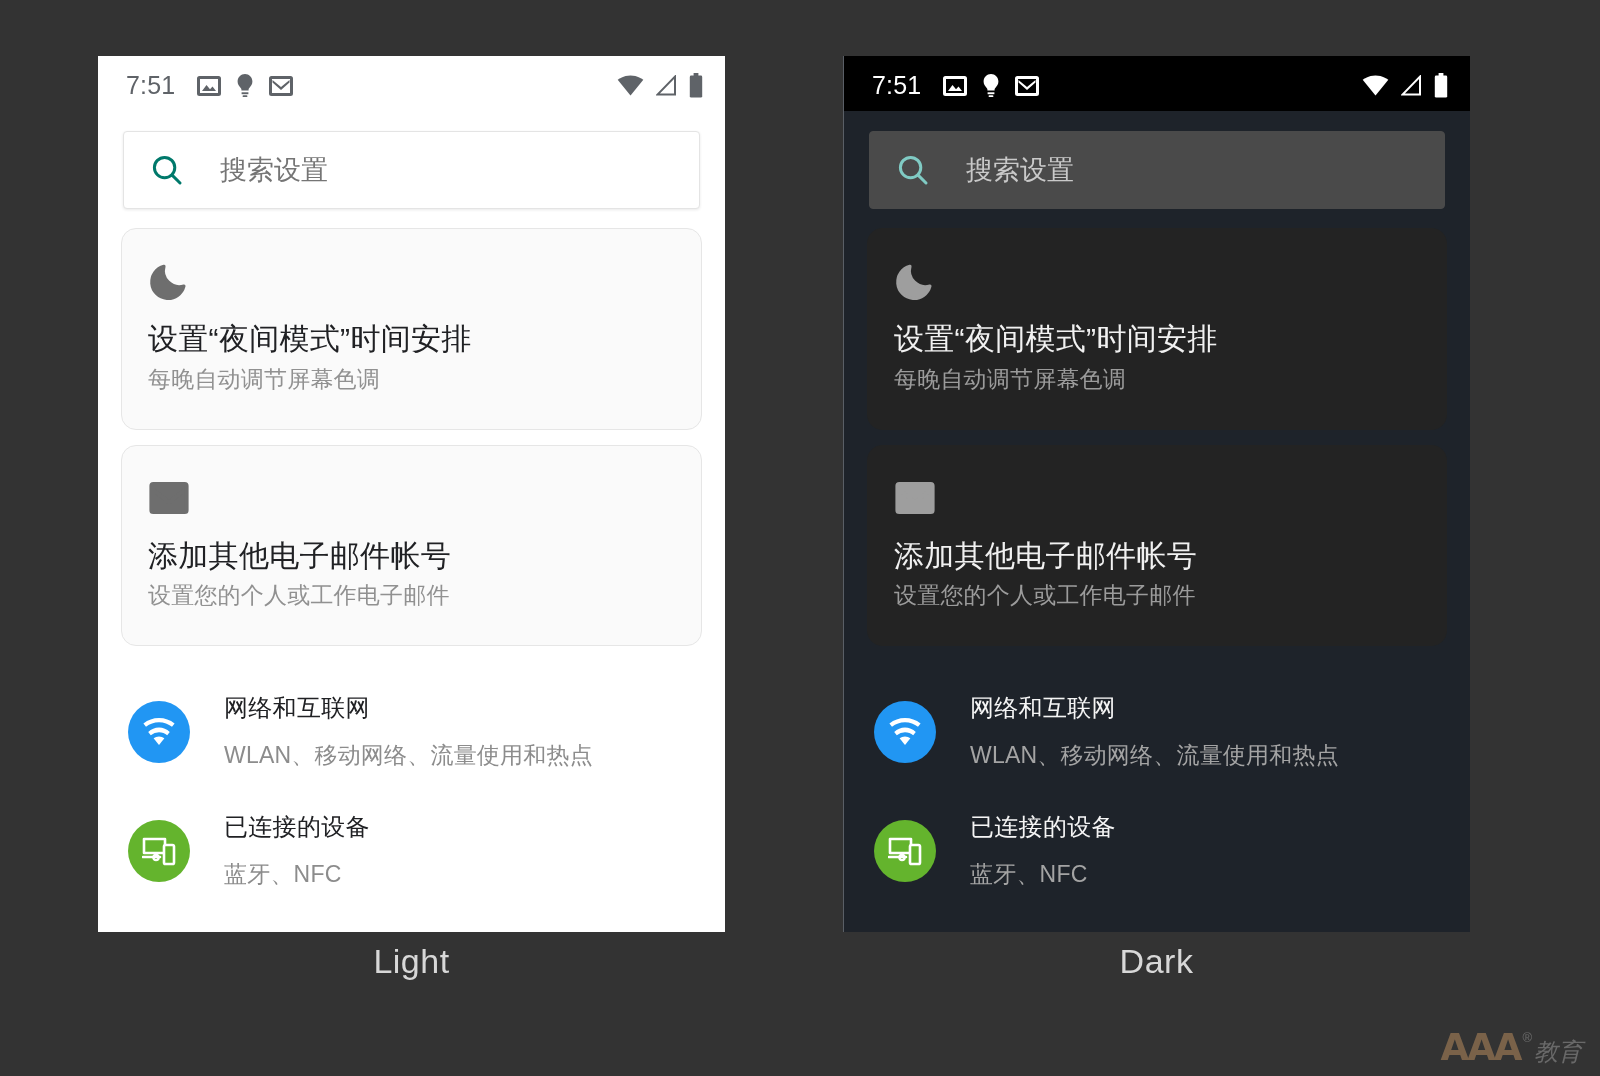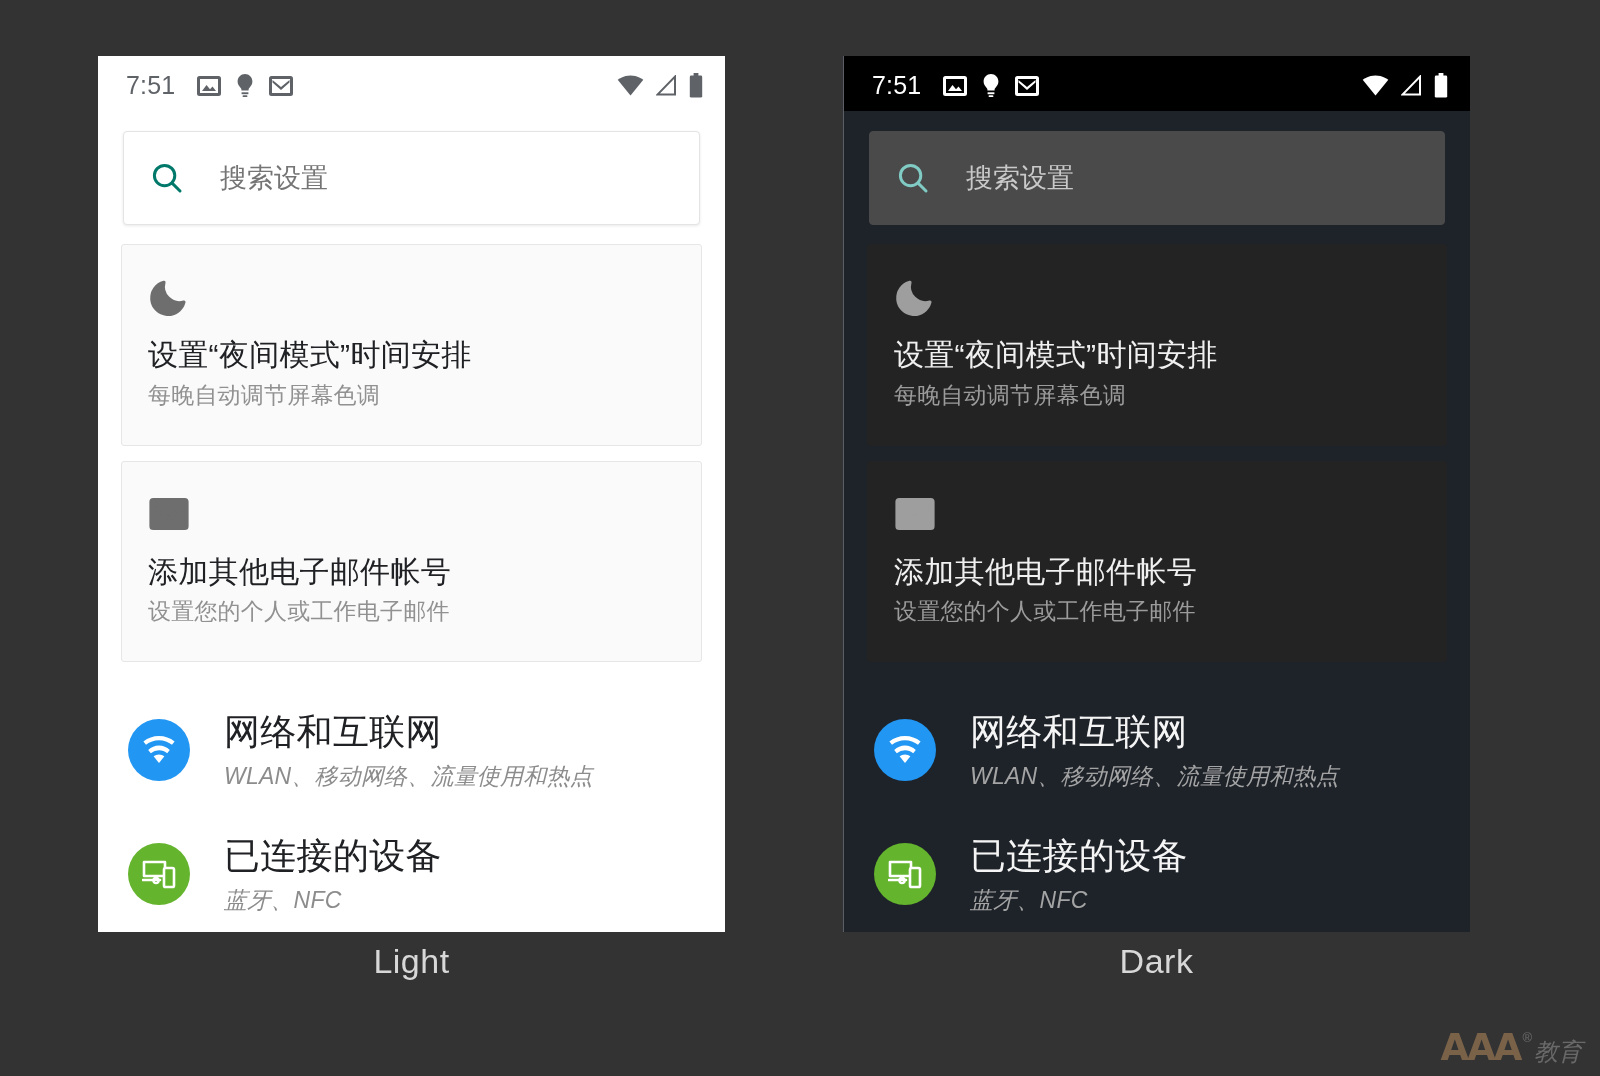--- a/index.html
+++ b/index.html
@@ -62,21 +62,21 @@
   .dark  .sb-ico { fill: #ffffff; stroke: #ffffff; }
 
   
   .screen-body {
     padding: 0;
   }
 
   
   .search-wrap { padding: 20px 25px 0 25px; }
   .searchbar {
-    height: 94px;
+    height: 78px;
     border-radius: 4px;
     display: flex;
     align-items: center;
     padding-left: 26px;
     box-sizing: border-box;
   }
   .light .searchbar {
     background: #ffffff;
     border: 1px solid #e4e4e4;
     box-shadow: 0 1px 3px rgba(0,0,0,0.09);
@@ -91,21 +91,21 @@
   .search-placeholder {
     margin-left: 36px;
     font-size: 27px;
   }
   .light .search-placeholder { color: #757575; }
   .dark  .search-placeholder { color: #c9c9c9; }
 
   
   .cards { padding: 19px 23px 0 23px; display: flex; flex-direction: column; gap: 15px; }
   .card {
-    border-radius: 3px;
+    border-radius: 15px;
     padding: 30px 0 34px 26px;
     box-sizing: border-box;
   }
   .light .card {
     background: #fafafa;
     border: 1px solid #e6e6e6;
   }
   .dark .card {
     background: #232323;
     border: 1px solid #232323;
@@ -133,24 +133,24 @@
   .item-badge {
     width: 62px; height: 62px;
     border-radius: 50%;
     flex: none;
     display: flex;
     align-items: center;
     justify-content: center;
   }
   .item-badge svg { display: block; }
   .item-text { margin-left: 34px; }
-  .item-title { font-size: 36px; letter-spacing: .3px; }
+  .item-title { font-size: 24px; letter-spacing: .3px; }
   .light .item-title { color: #202124; }
   .dark  .item-title { color: #f5f5f5; }
-  .item-sub { font-size: 23px; margin-top: 4px; letter-spacing: .2px; font-style: italic; }
+  .item-sub { font-size: 23px; margin-top: 16px; letter-spacing: .2px; }
   .light .item-sub { color: #8c8c8c; }
   .dark  .item-sub { color: #a4a4a4; }
 
   
   .caption {
     position: absolute;
     top: 942px;
     font-size: 34px;
     color: #d8d8d8;
     letter-spacing: .5px;

